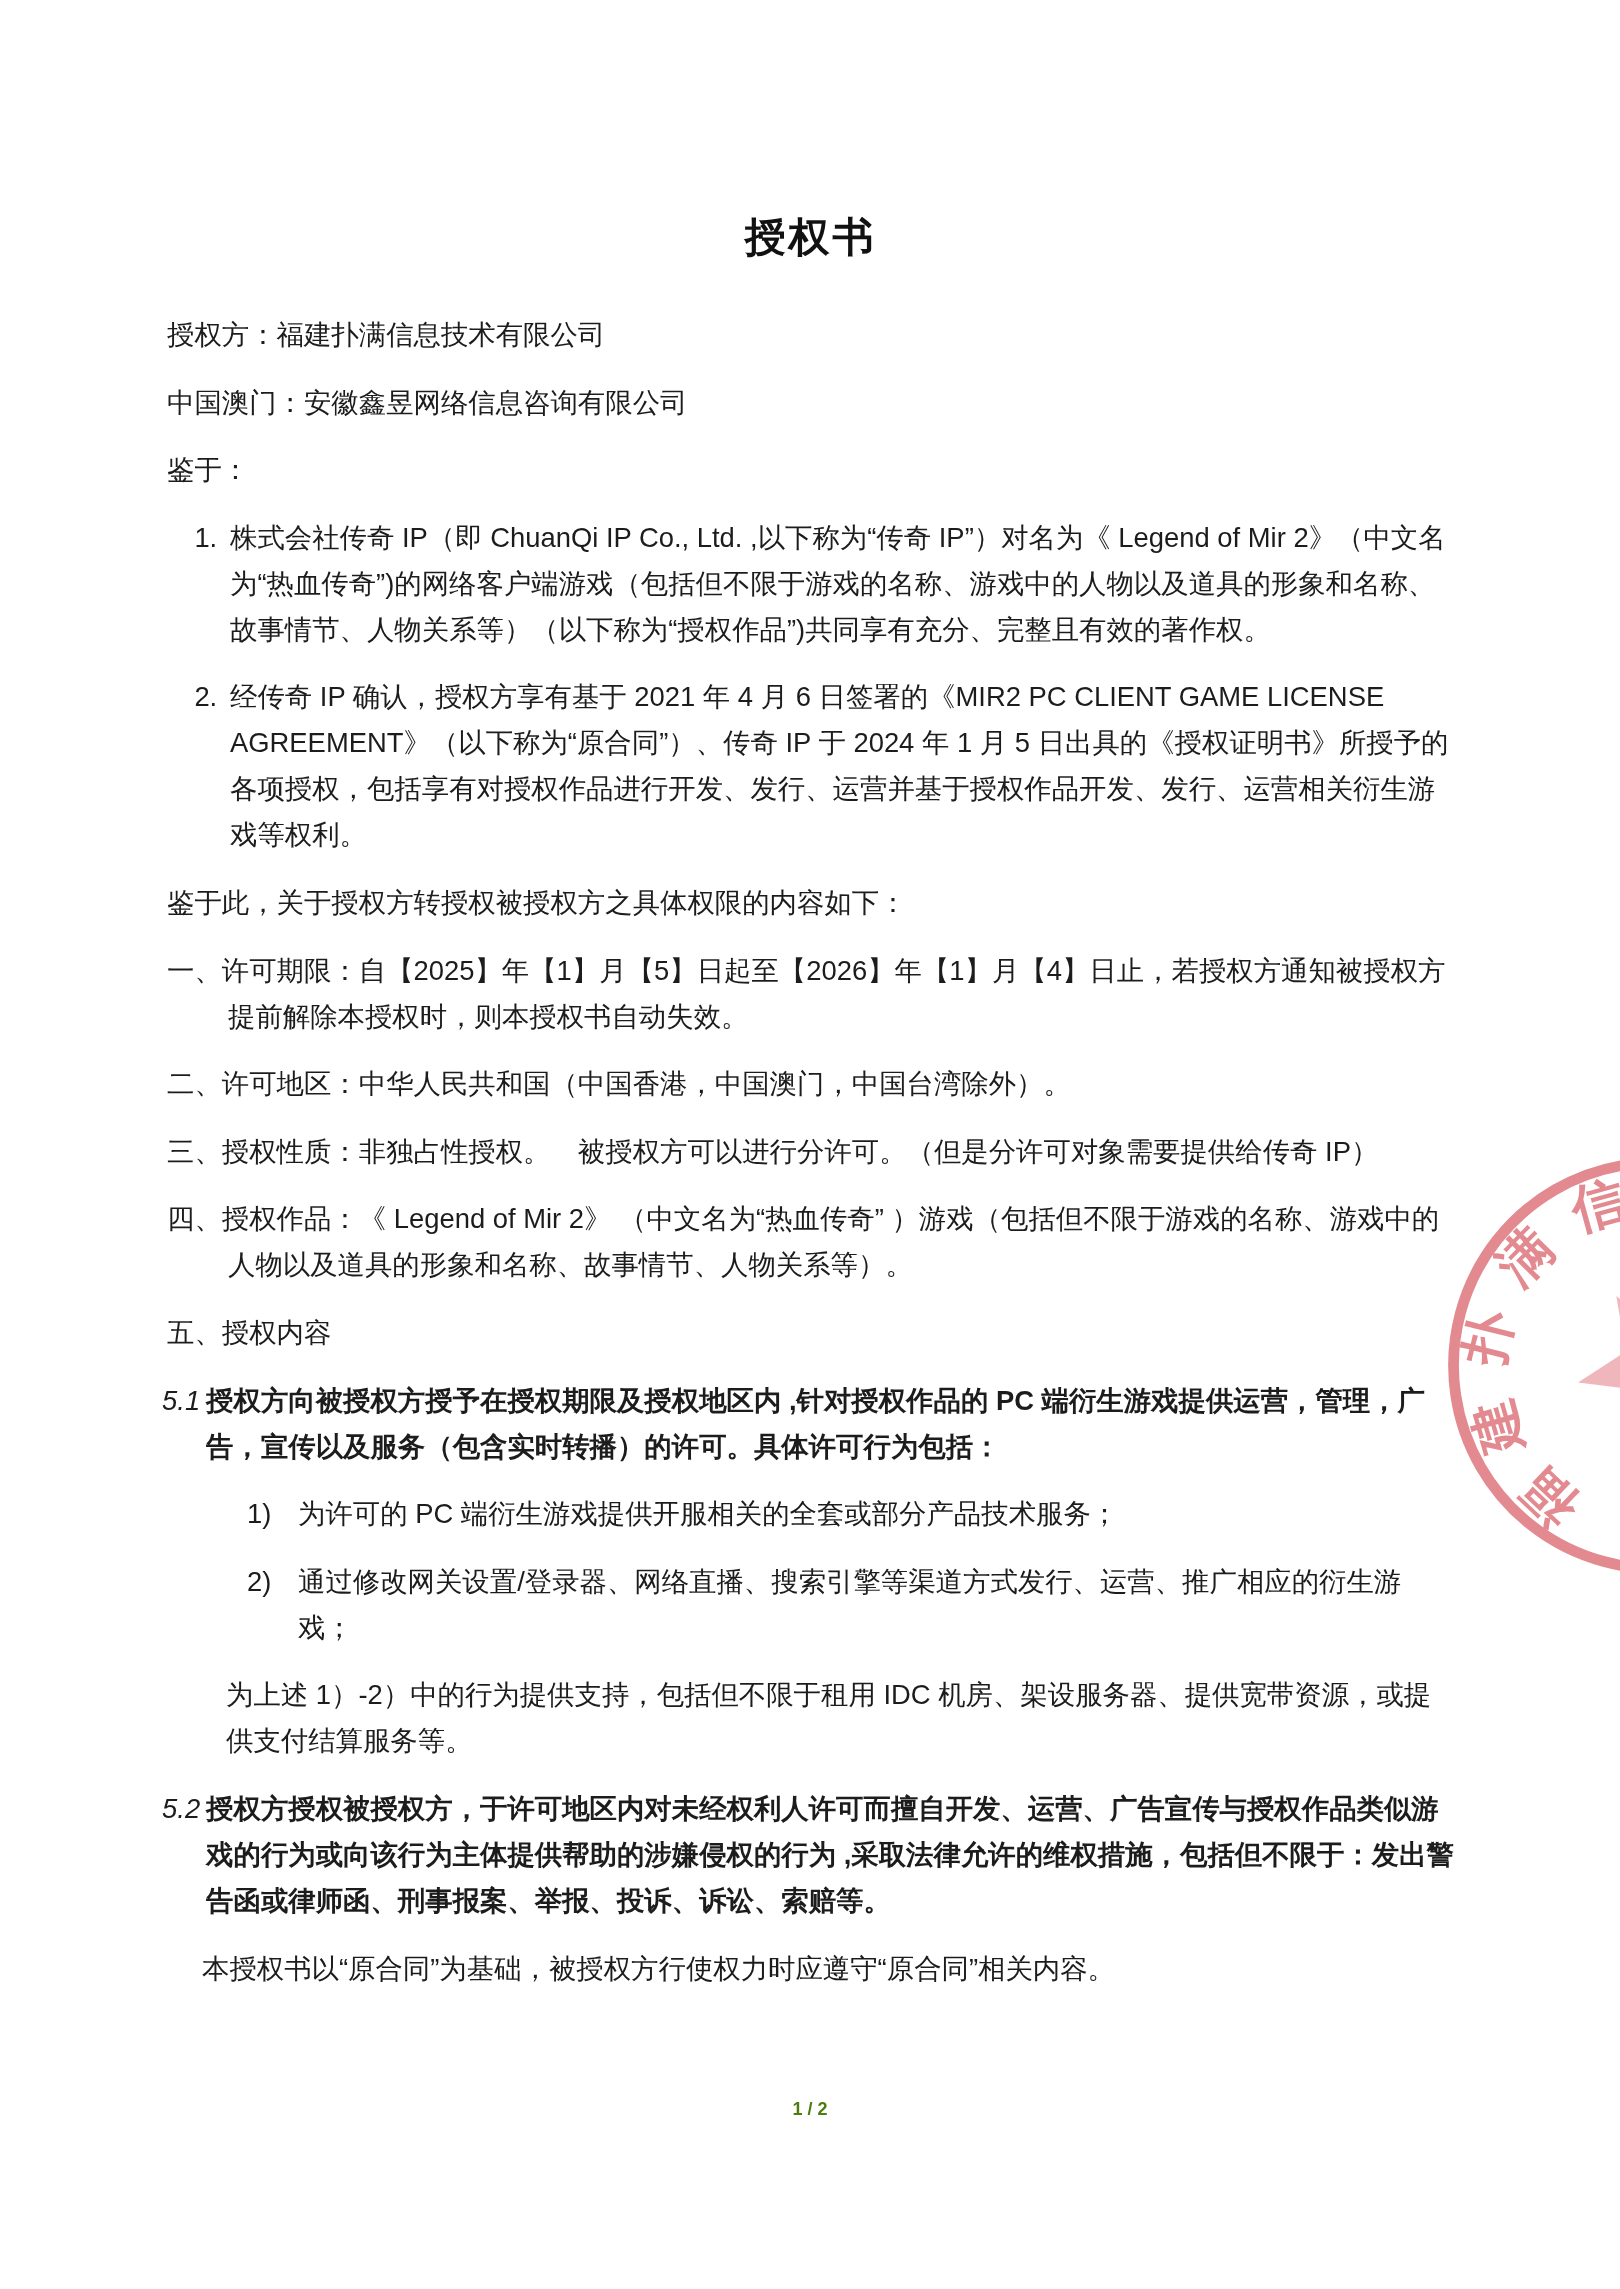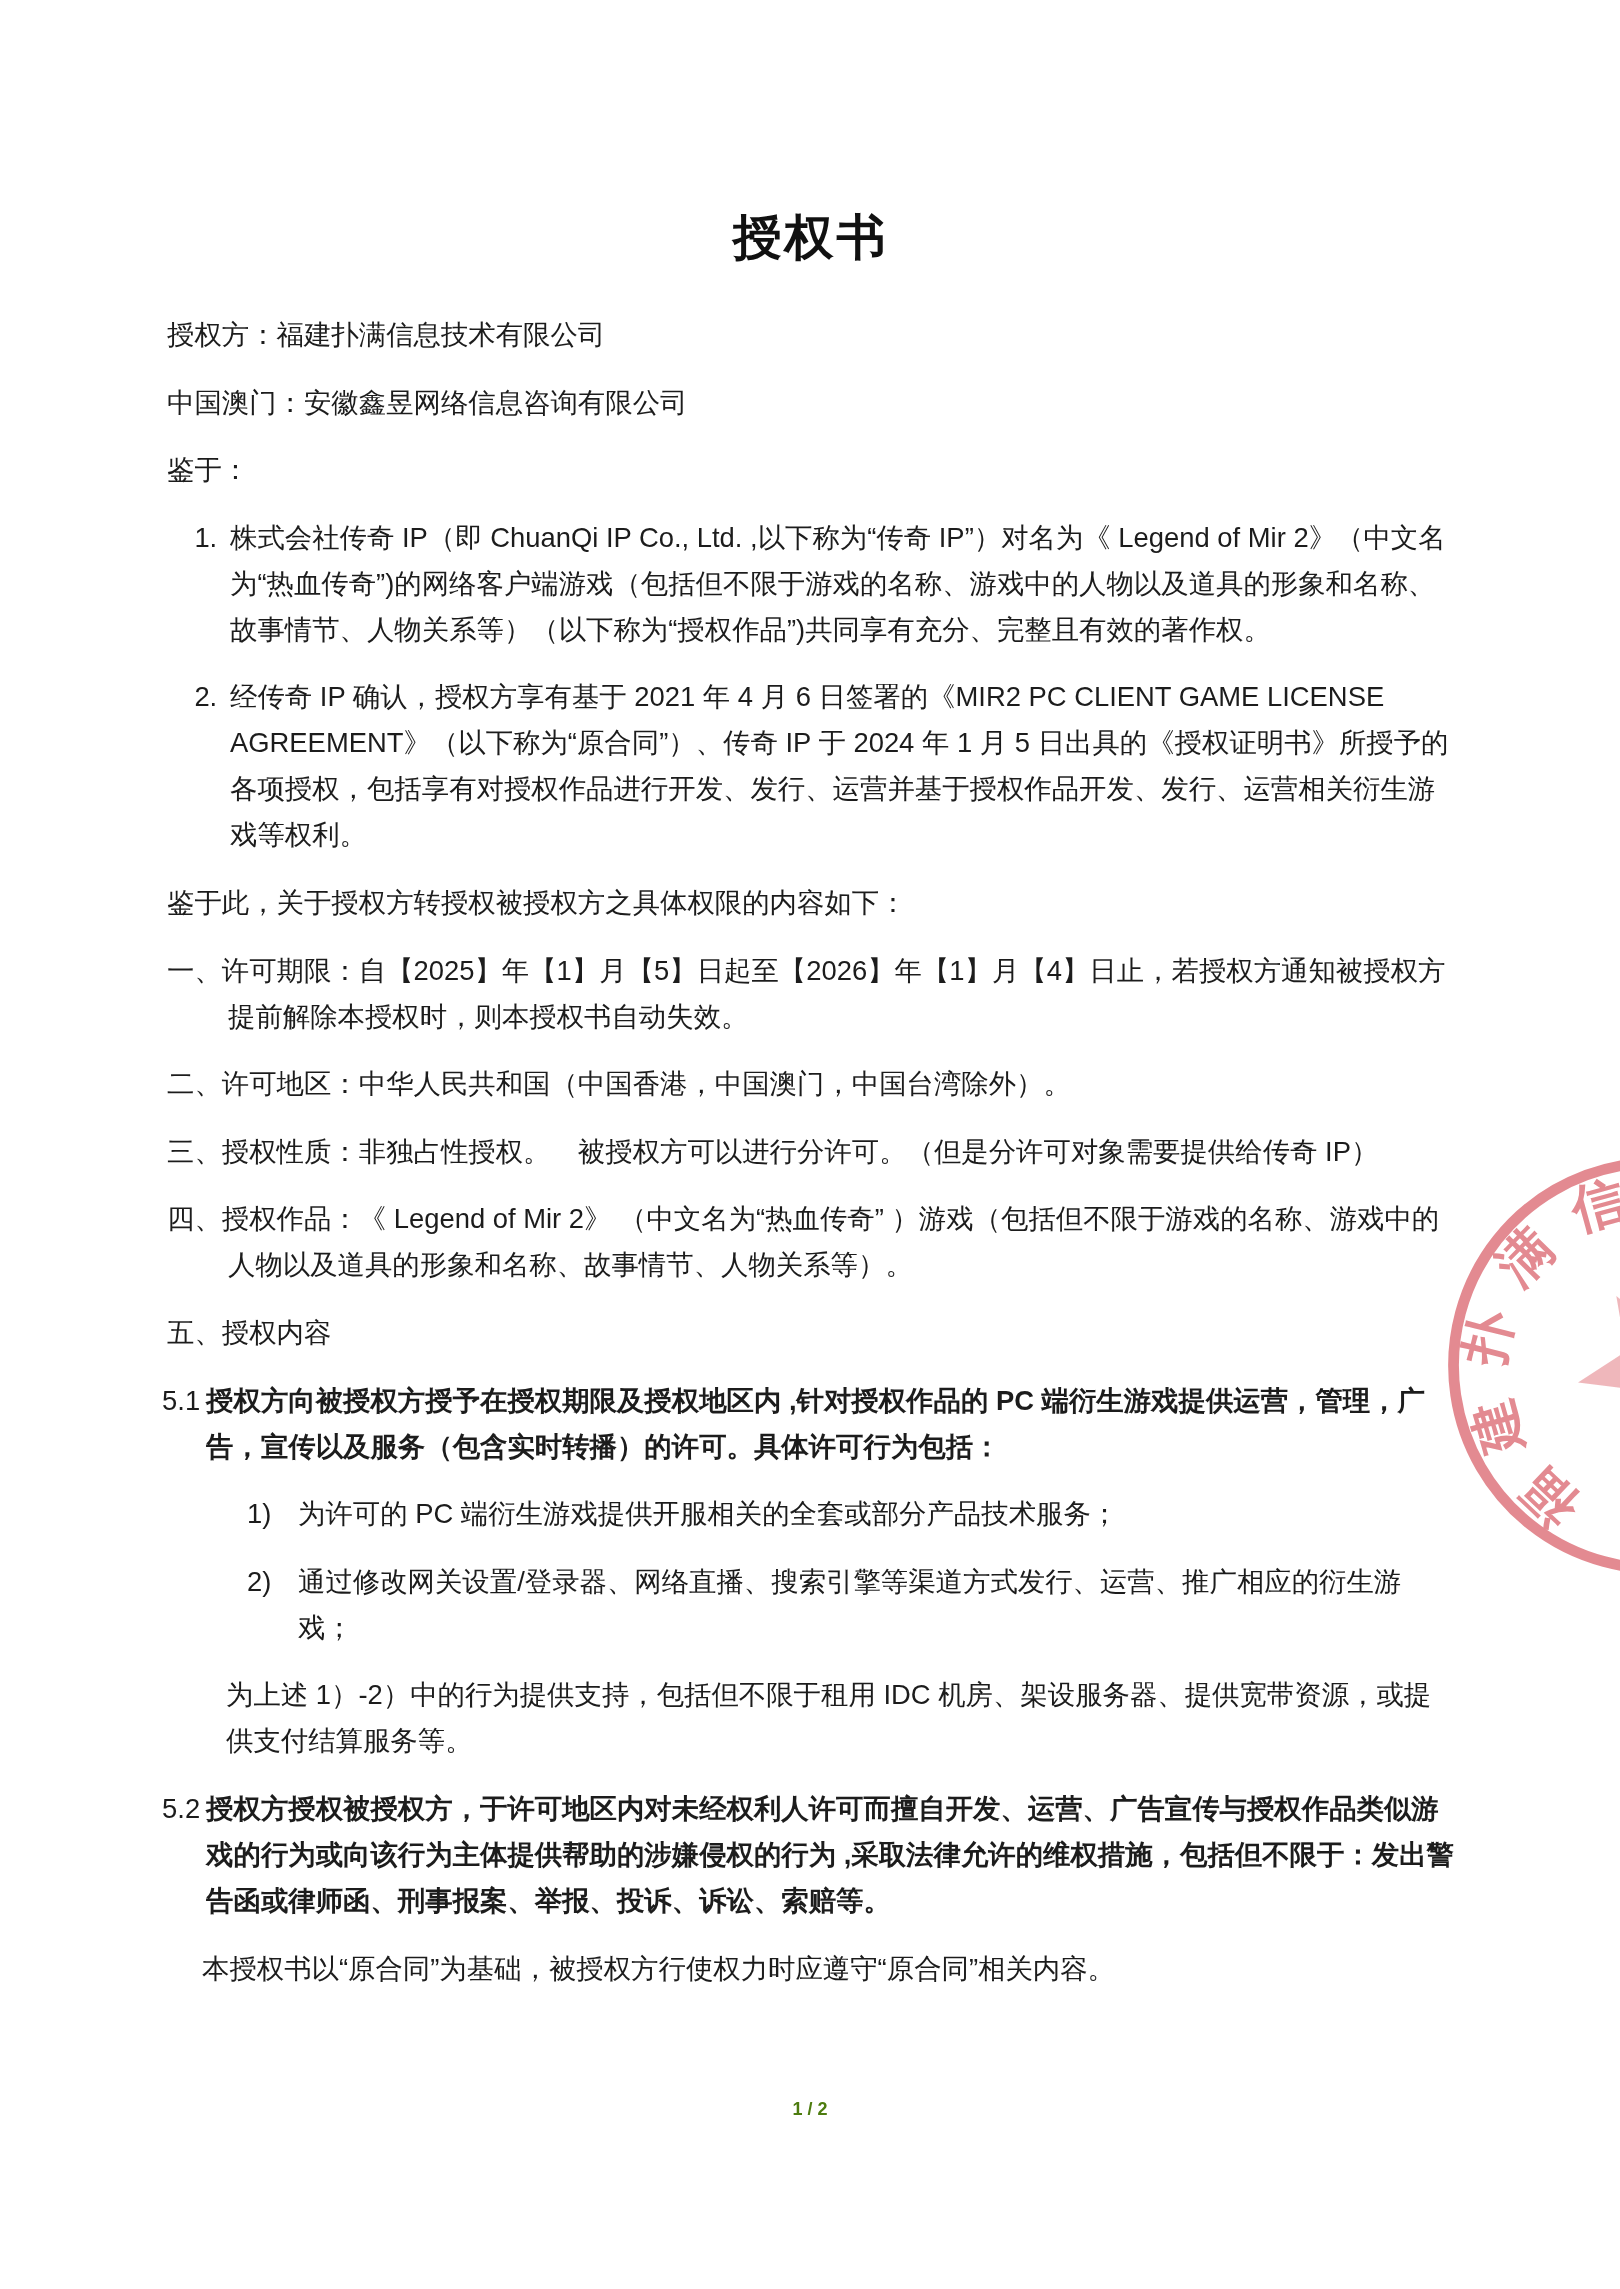--- a/index.html
+++ b/index.html
@@ -14,36 +14,36 @@
   }
   .content{
     position:absolute;
     left:167px;
     top:208px;
     width:1287px;
     font-size:27.4px;
     line-height:46px;
   }
   .title{
-    font-size:49px;
+    font-size:41px;
     font-weight:700;
     line-height:59px;
     text-align:center;
     letter-spacing:2.9px;
     color:#111;
     margin:0 0 45px 0;
   }
   .b{font-weight:400;}
   p.plain, p.party{margin:0 0 21.6px 0;}
   .num-item{display:flex;margin:0 0 21.6px 0;}
   .num-marker{flex:0 0 63px;padding-left:27.4px;box-sizing:border-box;}
   .num-text{flex:1;}
   .cn-item{padding-left:61px;text-indent:-61px;margin:0 0 21.6px 0;}
   .sec-item{display:flex;margin:0 0 21.6px -4.9px;}
-  .sec-marker{flex:0 0 44px;}
+  .sec-marker{flex:0 0 44px;font-style:italic;}
   .sec-text{flex:1;font-weight:bold;}
   .sub-item{display:flex;margin:0 0 21.6px 80px;}
   .sub-marker{flex:0 0 51px;}
   .sub-text{flex:1;}
   .support{margin:0 0 21.6px 59px;}
   .basis{margin:0 0 21.6px 35px;}
   .footer{
     position:absolute;
     left:0;
     top:2099px;

